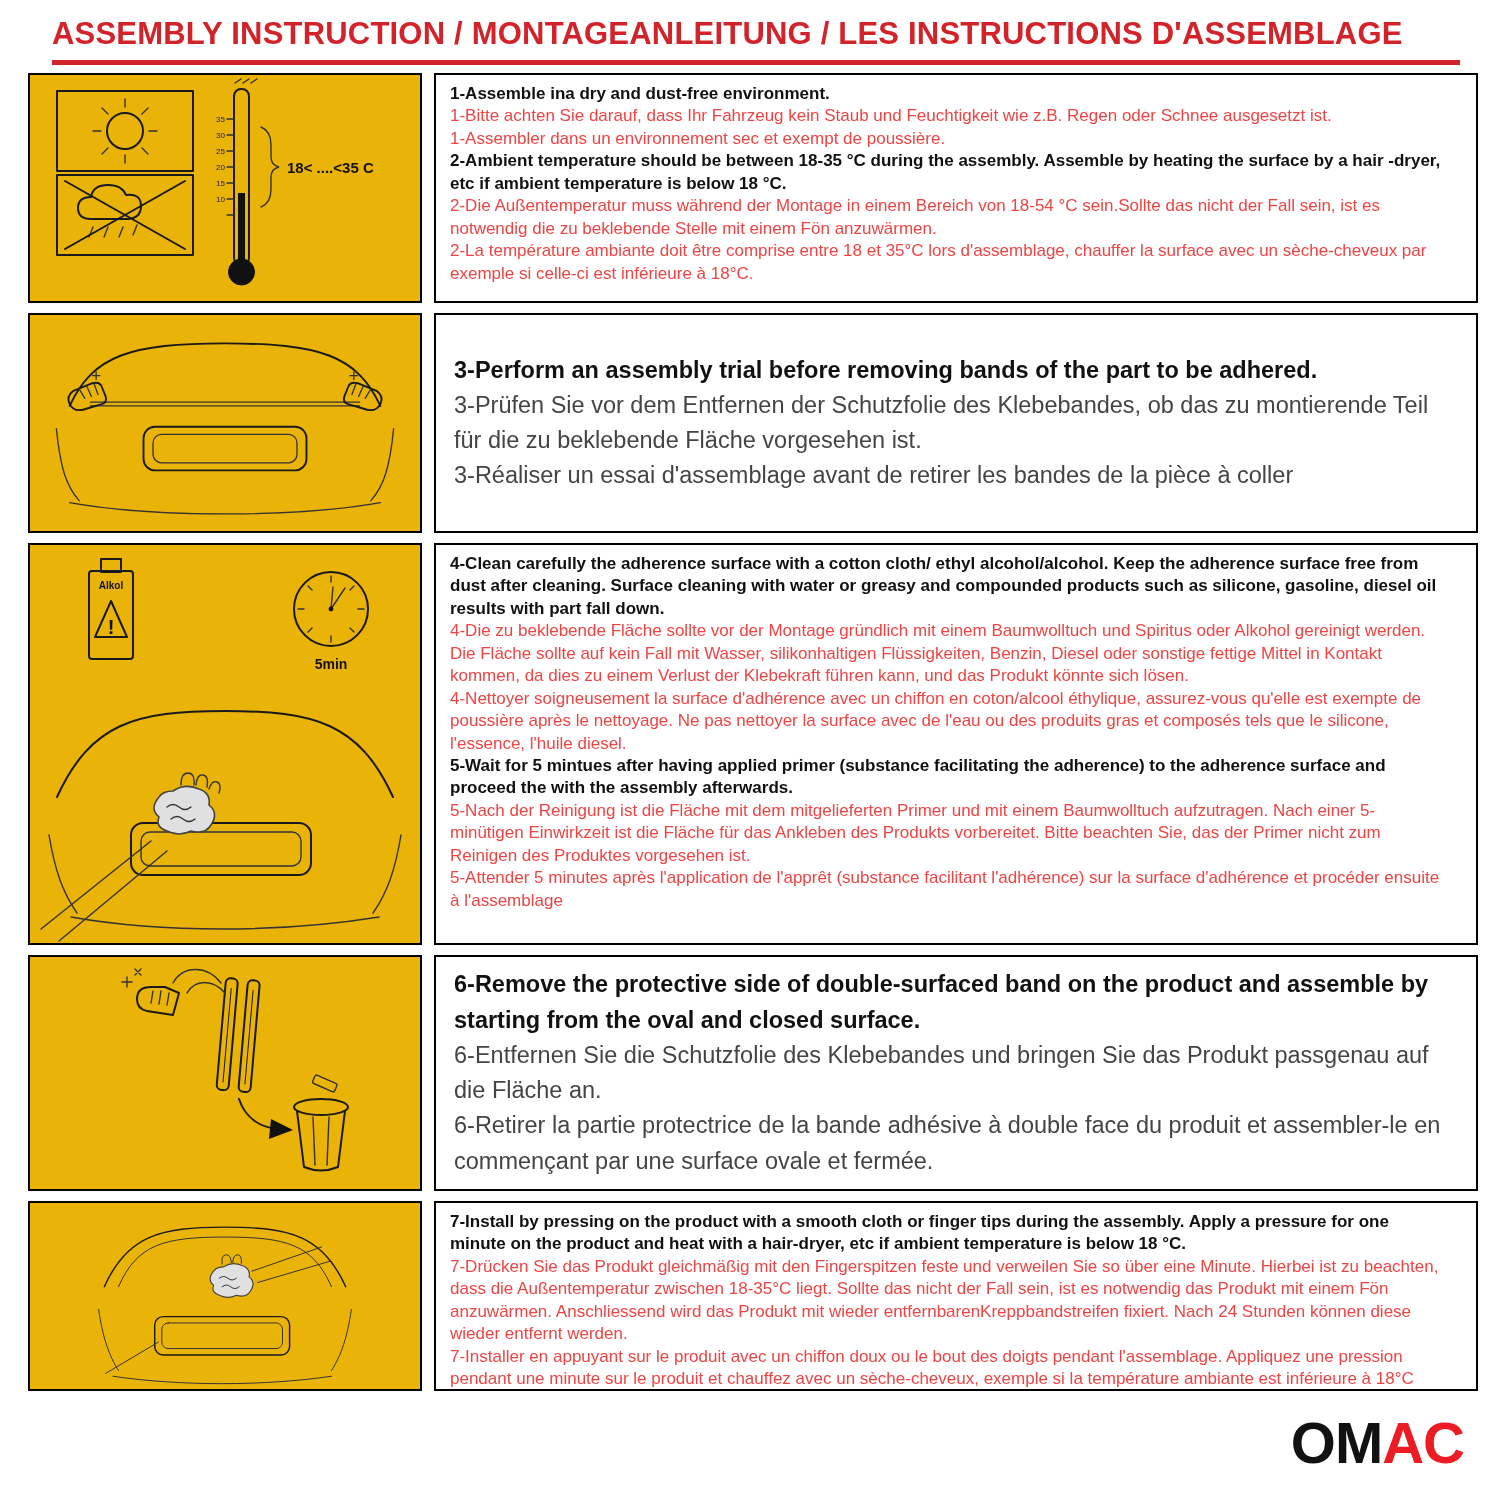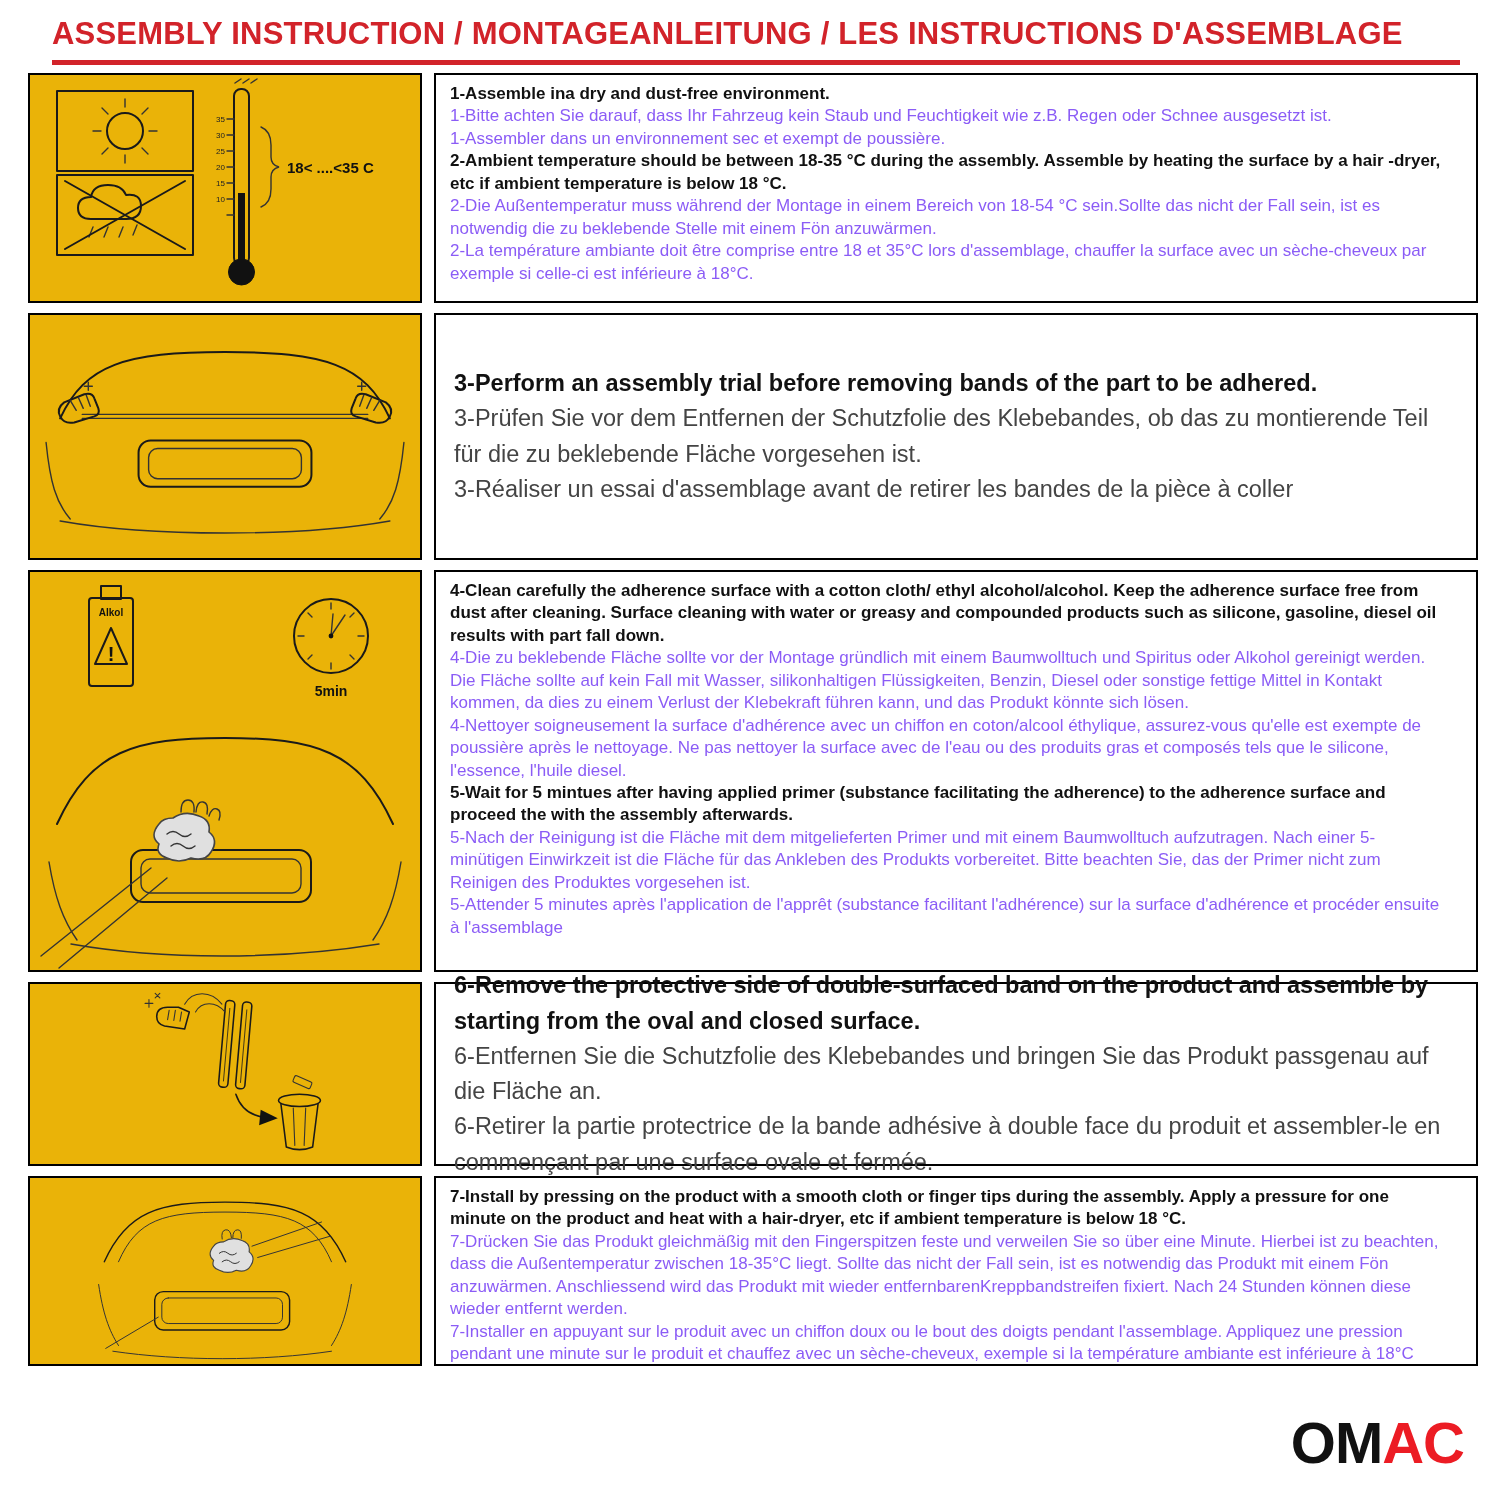--- a/index.html
+++ b/index.html
@@ -15,22 +15,22 @@
   }
   .title-rule{height:5px;background:#d2232a;margin-top:8px;}
   main{margin-top:8px;padding:0 22px 0 28px;display:flex;flex-direction:column;gap:10px;}
   .row{display:flex;gap:12px;}
   .illus{
     width:390px;flex:none;border:2px solid #000;background:#eab308;position:relative;
   }
   .illus svg{display:block;width:100%;height:100%;}
   .textbox{flex:1;border:2px solid #000;background:#fff;padding:8px 28px 8px 14px;}
   .textbox.center{display:flex;flex-direction:column;justify-content:center;padding:0 18px;}
-  .r1{height:230px;} .r2{height:247px;} .r3{height:402px;} .r4{height:184px;} .r5{height:190px;}
-  p{margin:0;font-size:17px;line-height:1.32;color:#8b5cf6;font-weight:400;}
+  .r1{height:230px;} .r2{height:220px;} .r3{height:402px;} .r4{height:236px;} .r5{height:190px;}
+  p{margin:0;font-size:17px;line-height:1.32;color:#ef4444;font-weight:400;}
   p.b{font-weight:700;color:#111;}
   .big p{font-size:23.5px;line-height:1.5;color:#444;}
   .big p.b{color:#111;}
   .gap{}
   .ln{fill:none;stroke:#1a1a1a;stroke-width:2;stroke-linecap:round;stroke-linejoin:round;}
   .thin{fill:none;stroke:#333;stroke-width:1.4;stroke-linecap:round;}
   .lbl{font-family:"Liberation Sans",sans-serif;font-weight:700;fill:#111;}
   .tiny{font-family:"Liberation Sans",sans-serif;font-weight:400;fill:#222;}
   .logo{
     position:absolute;right:36px;bottom:28px;font-size:58px;font-weight:700;

